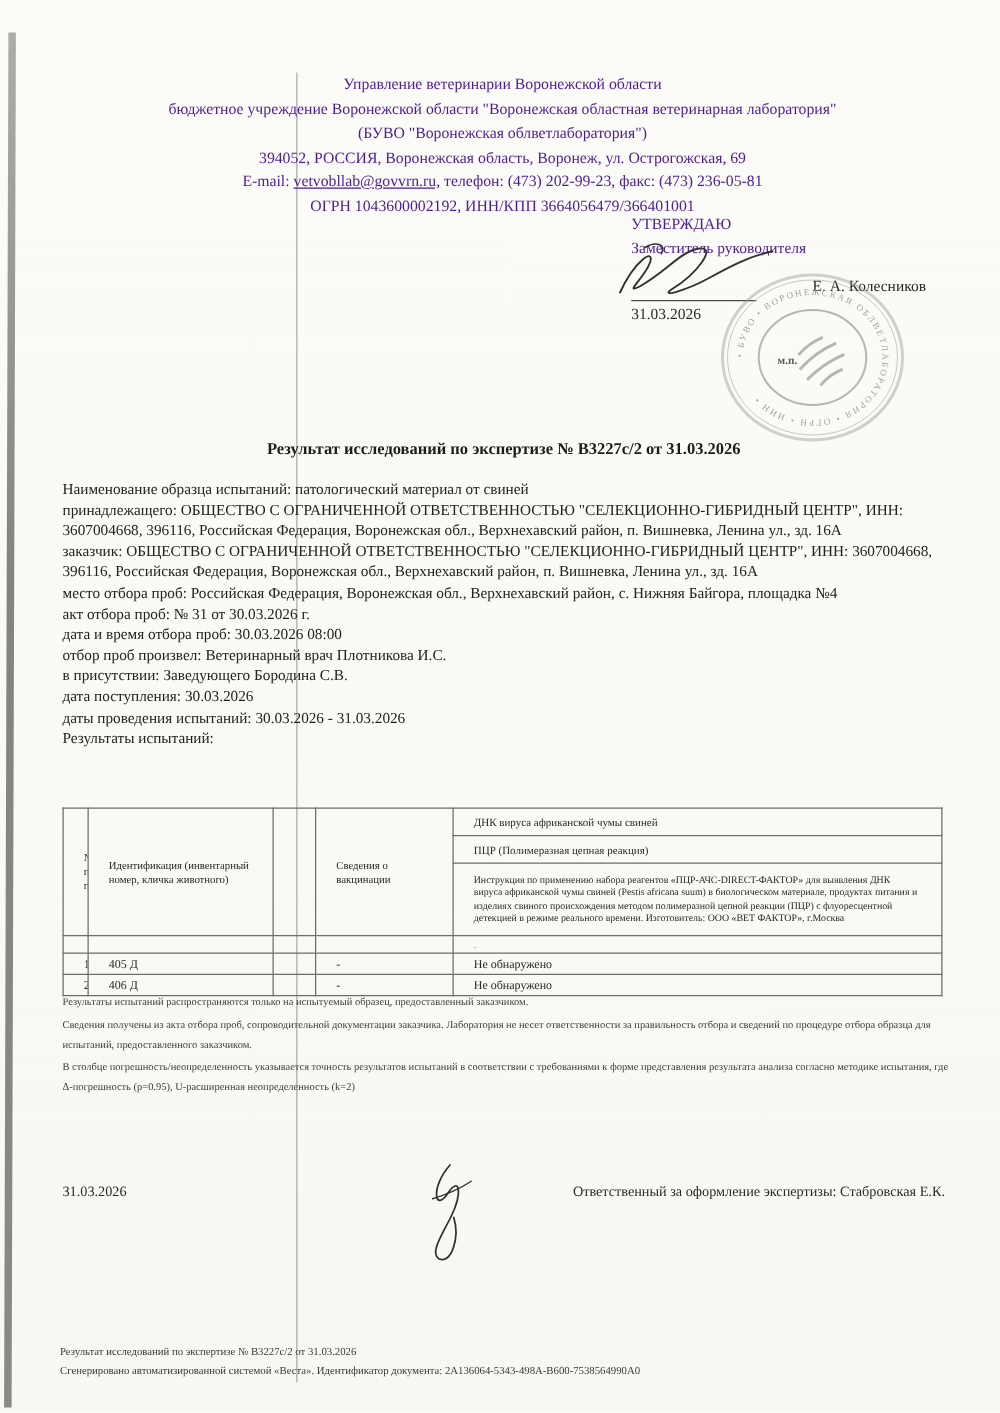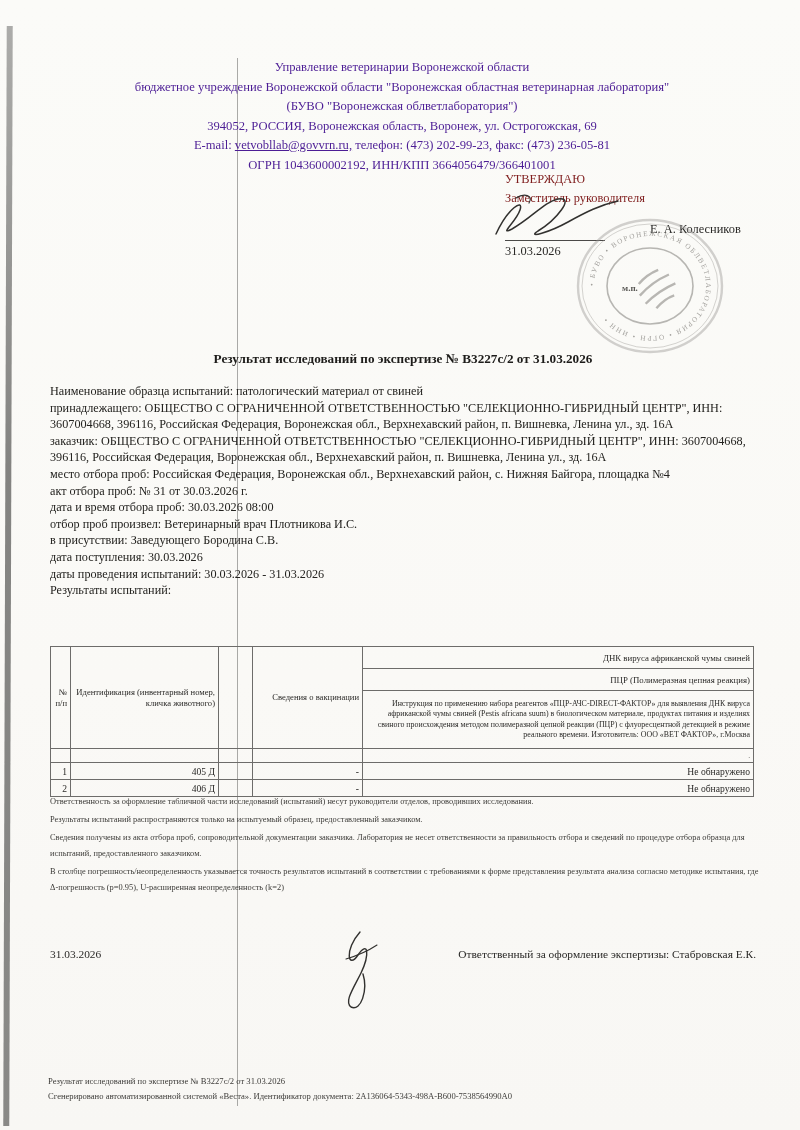--- a/index.html
+++ b/index.html
@@ -10,35 +10,35 @@
     color:#22211f;
   }
   .scan-edge{position:absolute;left:5px;top:26px;width:6px;height:1100px;
     background:linear-gradient(180deg,#8a8a88,#50504e 40%,#5a5a58);
     transform:rotate(.18deg);opacity:.7;}
   .fold-line{position:absolute;left:237px;top:58px;width:1px;height:1048px;
     background:rgba(70,70,68,.45);}
   .header{position:absolute;left:40px;top:58px;width:724px;text-align:center;
     font-size:12.6px;line-height:19.5px;color:#4c1d95;}
   .email{text-decoration:underline;}
-  .approval{position:absolute;left:505px;top:170px;width:260px;font-size:12.4px;line-height:19px;color:#7f1d1d;}
+  .approval{position:absolute;left:505px;top:170px;width:260px;font-size:12.4px;line-height:19px;color:#4c1d95;}
   .sig1{position:absolute;left:488px;top:188px;}
   .sig-rule{position:absolute;left:505px;top:240px;width:100px;border-bottom:1.3px solid #4b4a48;}
   .approver-name{position:absolute;left:608px;top:222px;font-size:12.4px;color:#2a2927;margin-left:42px;}
   .approve-date{position:absolute;left:505px;top:244px;font-size:12.4px;color:#2a2927;}
   .stamp{position:absolute;left:570px;top:212px;width:160px;height:148px;}
   .title{position:absolute;left:50px;top:351px;width:706px;text-align:center;
     font-weight:bold;font-size:13.2px;color:#1d1c1a;}
   .fields{position:absolute;left:50px;top:383px;width:708px;font-size:12.2px;line-height:16.6px;color:#23221f;}
   .field{margin:0;}
   .flabel{font-weight:normal;text-align:center;}
   table.results{position:absolute;left:50px;top:646px;width:703px;border-collapse:collapse;
     table-layout:fixed;font-size:8.6px;color:#2b2a28;}
-  table.results td,table.results th{border:1px solid #6d6c6a;padding:1px 3px;
-    text-align:right;vertical-align:middle;font-weight:normal;overflow:hidden;}
+  table.results td,table.results th{border:1px solid #6d6c6a;padding:1px 16px;
+    text-align:left;vertical-align:middle;font-weight:normal;overflow:hidden;}
   th.hdr{font-size:8.6px;line-height:11px;}
   td.sub1,td.sub2{height:19px;font-size:8.8px;}
   td.method{height:55px;font-size:7.9px;line-height:10.4px;padding:2px 14px;}
   tr.spacer td{height:11px;font-size:7.5px;color:#55544f;}
   tr.datarow td{height:14px;font-size:9.6px;}
   .notes{position:absolute;left:50px;top:794px;width:710px;font-size:8.4px;
     line-height:16px;color:#3c3b38;}
   .note{margin-bottom:2px;}
   .signoff{position:absolute;left:50px;top:948px;width:706px;font-size:11.4px;color:#2a2927;}
   .signoff-date{position:absolute;left:0;top:0;}
@@ -149,21 +149,20 @@
       <td>2</td>
       <td>406 Д</td>
       <td></td>
       <td>-</td>
       <td>Не обнаружено</td>
     </tr>
   </tbody>
 </table>
 
 <div class="notes">
-  <div class="note">Ответственность за оформление табличной части исследований (испытаний) несут руководители отделов, проводивших исследования.</div>
   <div class="note">Результаты испытаний распространяются только на испытуемый образец, предоставленный заказчиком.</div>
   <div class="note">Сведения получены из акта отбора проб, сопроводительной документации заказчика. Лаборатория не несет ответственности за правильность отбора и сведений по процедуре отбора образца для испытаний, предоставленного заказчиком.</div>
   <div class="note">В столбце погрешность/неопределенность указывается точность результатов испытаний в соответствии с требованиями к форме представления результата анализа согласно методике испытания, где Δ-погрешность (p=0.95), U-расширенная неопределенность (k=2)</div>
 </div>
 
 <div class="signoff">
   <span class="signoff-date">31.03.2026</span>
   <span class="signoff-resp">Ответственный за оформление экспертизы: Стабровская Е.К.</span>
 </div>
 

